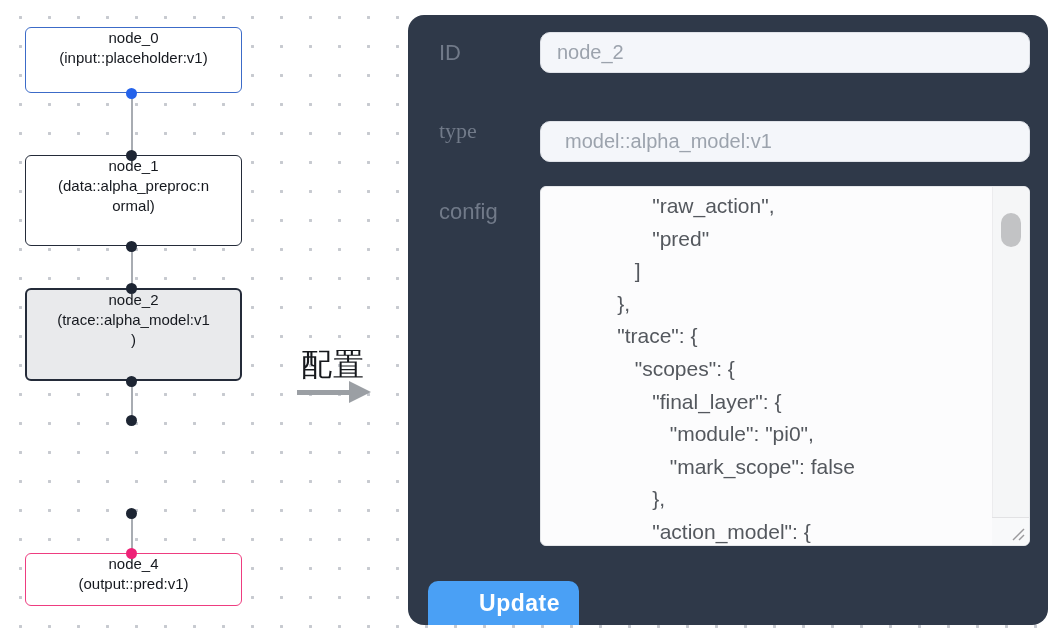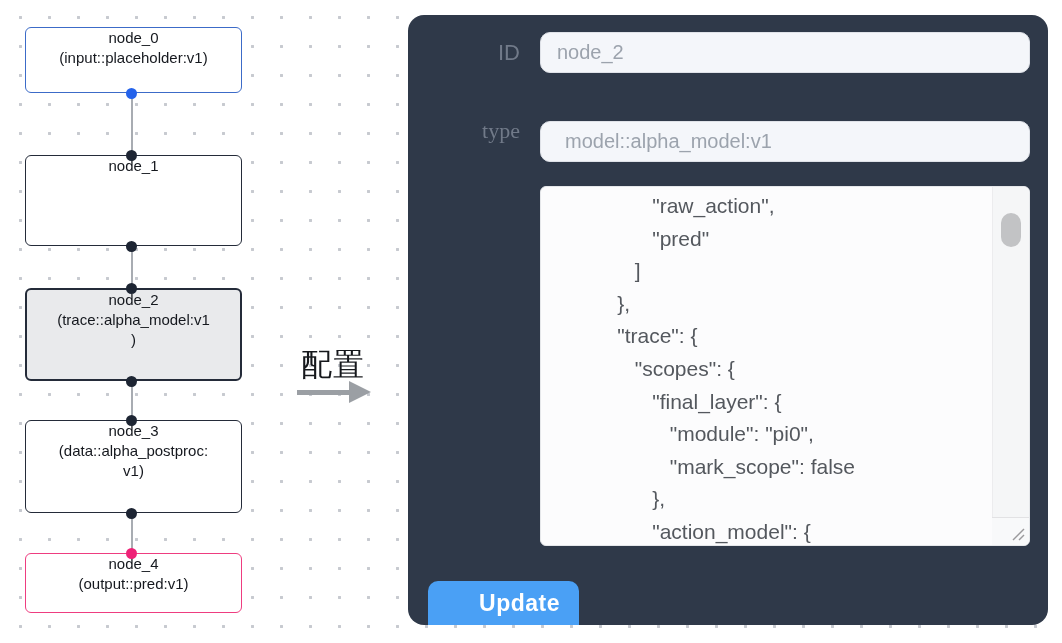--- a/index.html
+++ b/index.html
@@ -22,36 +22,36 @@
   .h-pink { background:#ee2277; }
   .node { position:absolute; left:25px; width:217px; background:#ffffff;
     border:1.5px solid #242b39; border-radius:6px; z-index:2;
     display:flex; flex-direction:column; align-items:center; 
     text-align:center; color:#15181e; font-size:15px; line-height:20px; }
   .node-sub { white-space:pre-line; }
   .node0 { top:27px;  height:66px; border-color:#3c6bc8; }
   .node1 { top:155px; height:91px; }
   .node2 { top:288px; height:93px; border-width:2.5px; background:#e9eaec; }
   .node3 { top:420px; height:93px; }
-  .node4 { top:553px; height:60px; border-color:#ee3d80; }
+  .node4 { top:553px; height:53px; border-color:#ee3d80; }
 
   
   .transition { position:absolute; left:279px; top:296px; width:120px; height:80px;margin-top:48px; }
   .transition-label { position:absolute; left:22px; top:0; font-size:31px; color:#16181c;
     letter-spacing:1px; white-space:nowrap; }
   .arrow-shaft { position:absolute; left:18px; top:46px; width:54px; height:5px; background:#9b9fa4; }
   .arrow-head { position:absolute; left:70px; top:37px; width:0; height:0;
     border-left:22px solid #9b9fa4; border-top:11px solid rgba(0,0,0,0);
     border-bottom:11px solid rgba(0,0,0,0); }
 
   
   .config-panel { position:absolute; left:408px; top:15px; width:640px; height:610px;
     background:#2f3949; border-radius:16px; overflow:hidden; }
-  .field-label { position:absolute; left:0; width:112px; text-align:right;
-    color:#717a89; font-size:22px; }
+  .field-label { position:absolute; left:0; width:112px; text-align:left;
+    color:#717a89; font-size:22px;padding-left:31px; }
   .label-id   { top:17px;  height:41px; line-height:41px; }
   .label-type { top:95px;  height:41px; line-height:41px;font-family:Liberation Serif, serif; }
   .label-config { top:182px; height:30px; line-height:30px; }
   .text-input { position:absolute; left:132px; width:490px; height:41px;
     background:#f4f6fa; border:1px solid #dfe2e8; border-radius:10px;
     color:#9ca3ad; font-size:20px; padding:0 16px;
     font-family:"Liberation Sans", sans-serif; outline:none; }
   .input-id   { top:17px; }
   .input-type { top:106px;padding-left:24px; }
   .config-box { position:absolute; left:132px; top:171px; width:490px; height:360px;
@@ -81,30 +81,27 @@
     <div class="edge edge2"></div>
     <div class="edge edge3"></div>
     <div class="edge edge4"></div>
 
     <div class="node node0">
       <div class="node-title">node_0</div>
       <div class="node-sub">(input::placeholder:v1)</div>
     </div>
     <div class="node node1">
       <div class="node-title">node_1</div>
+      <div class="node-sub">(data::alpha_preproc:n
+ormal)</div>
     </div>
     <div class="node node2">
       <div class="node-title">node_2</div>
       <div class="node-sub">(trace::alpha_model:v1
 )</div>
-    </div>
-    <div class="node node3">
-      <div class="node-title">node_3</div>
-      <div class="node-sub">(data::alpha_postproc:
-v1)</div>
     </div>
     <div class="node node4">
       <div class="node-title">node_4</div>
       <div class="node-sub">(output::pred:v1)</div>
     </div>
 
     <div class="handle h-blue" style="top:87.5px;"></div>
     <div class="handle h-dark" style="top:149.5px;"></div>
     <div class="handle h-dark" style="top:240.5px;"></div>
     <div class="handle h-dark" style="top:282.5px;"></div>
@@ -120,20 +117,21 @@
     <div class="arrow-head"></div>
   </div>
 
   <div class="config-panel">
     <div class="field-label label-id">ID</div>
     <input class="text-input input-id" type="text" value="node_2" style="">
 
     <div class="field-label label-type">type</div>
     <input class="text-input input-type" type="text" value="model::alpha_model:v1" style="">
 
+    <div class="field-label label-config">config</div>
     <div class="config-box">
       <div class="config-pre">                 "raw_action",
                  "pred"
               ]
            },
            "trace": {
               "scopes": {
                  "final_layer": {
                     "module": "pi0",
                     "mark_scope": false

